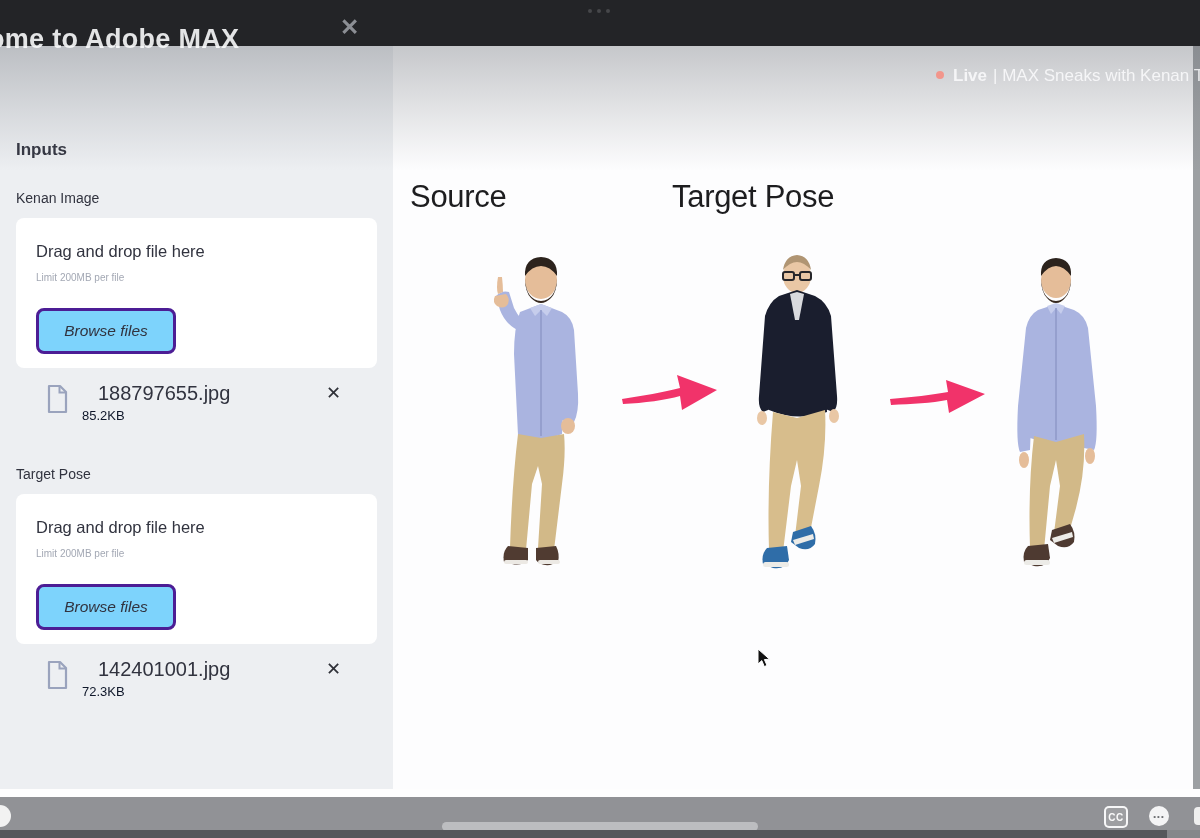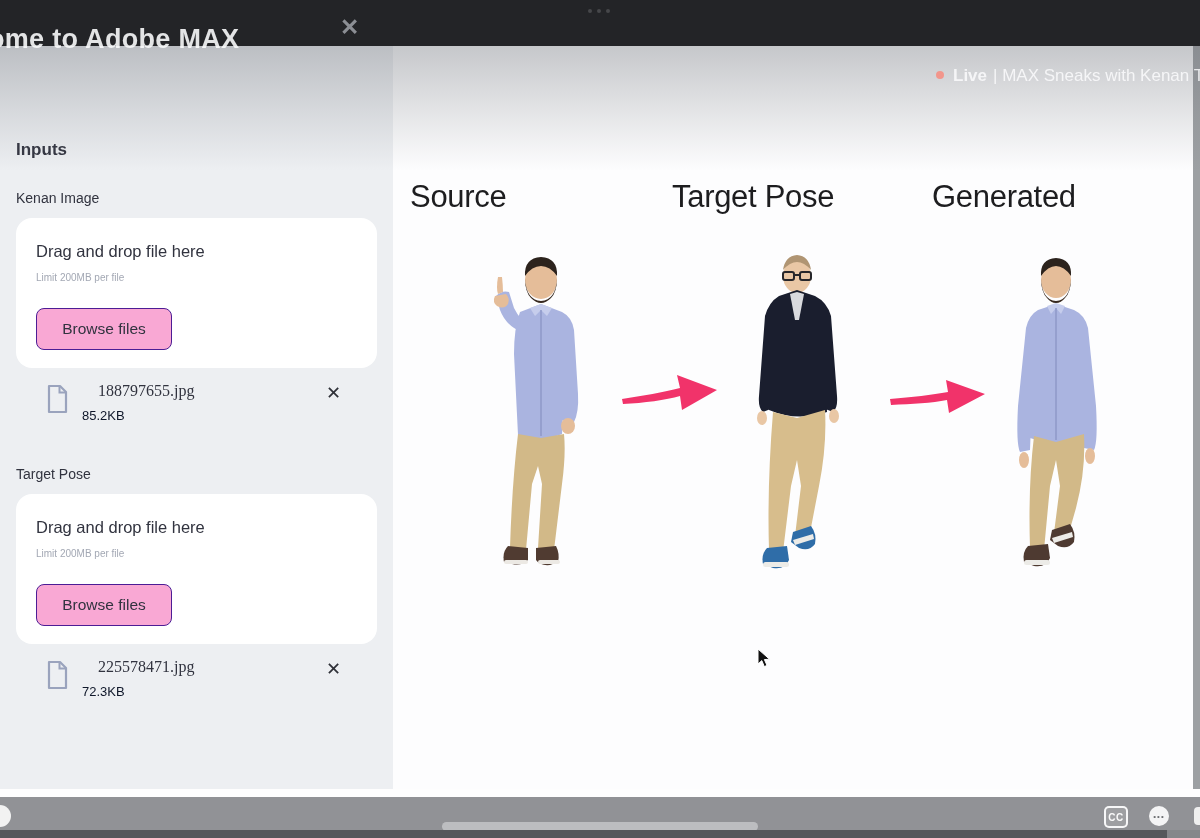--- a/index.html
+++ b/index.html
@@ -14,28 +14,28 @@
   .bottombar{left:0;top:795px;width:1200px;height:43px;background:#242528;}
   .home-pill{left:442px;top:822px;width:316px;height:9px;border-radius:5px;background:#fbfbfb;}
 
   
   .sidebar{left:0;top:46px;width:393px;height:749px;background:#edeff2;}
   .welcome-title{left:-12px;top:24px;font-size:27px;font-weight:700;color:rgba(248,249,251,.9);
     letter-spacing:.3px;white-space:nowrap;z-index:6;}
   .close-x{left:340px;top:14px;font-size:23px;font-weight:700;color:#8b8e94;z-index:6;cursor:default;}
   .inputs-h{left:16px;top:94px;font-size:17px;font-weight:700;color:#31333f;}
   .sec-label{left:16px;font-size:14px;color:#31333f;}
-  .card{left:16px;width:361px;height:150px;background:#fff;border-radius:16px;}
+  .card{left:16px;width:361px;height:150px;background:#fff;border-radius:8px;}
   .dz-title{left:20px;top:24px;font-size:16.5px;color:#31333f;}
   .dz-limit{left:20px;top:54px;font-size:10px;color:#a3a8b4;}
-  .browse-btn{left:20px;top:90px;width:134px;height:40px;background:#f9a8d4;border:1px solid #4c1d95;
-    border-radius:8px;font-size:15.5px;color:#31333f;display:flex;align-items:center;justify-content:center;}
+  .browse-btn{left:20px;top:90px;width:134px;height:40px;background:#7dd3fc;border:3px solid #4c1d95;
+    border-radius:8px;font-size:15.5px;color:#31333f;display:flex;align-items:center;justify-content:center;font-style:italic;}
   .file-row{left:0;width:393px;height:52px;}
   .file-icon{left:45px;top:2px;}
-  .file-name{left:98px;top:0;font-size:16px;color:#31333f;font-family:Liberation Serif, serif;}
+  .file-name{left:98px;top:0;font-size:20px;color:#31333f;}
   .file-size{left:82px;top:26px;font-size:13px;color:#0f172a;}
   .file-x{left:326px;top:0;font-size:18px;color:#2f3138;}
 
   .generate-btn{left:17px;top:687px;width:169px;height:47px;border:3px solid #e0667e;border-radius:11px;
     box-sizing:border-box;display:flex;align-items:center;justify-content:center;
     font-size:17px;font-weight:600;color:#8c3146;background:rgba(255,255,255,.25);}
 
   
   .main{left:393px;top:46px;width:807px;height:749px;background:#fdfdfe;}
   .top-shade{left:0;top:46px;width:1200px;height:125px;z-index:5;pointer-events:none;
@@ -99,32 +99,31 @@
     <div class="abs card" style="top:448px">
       <div class="abs dz-title">Drag and drop file here</div>
       <div class="abs dz-limit">Limit 200MB per file</div>
       <div class="abs browse-btn">Browse files</div>
     </div>
     <div class="abs file-row" style="top:612px">
       <svg class="abs file-icon" width="24" height="30" viewBox="0 0 24 30">
         <path d="M4 2 L15 2 L21 8 L21 28 L4 28 Z" fill="none" stroke="#9aa3bd" stroke-width="2.2" stroke-linejoin="round"></path>
         <path d="M14.5 2.5 L14.5 8.5 L20.5 8.5" fill="none" stroke="#9aa3bd" stroke-width="2"></path>
       </svg>
-      <div class="abs file-name">225578471.jpg</div>
+      <div class="abs file-name">142401001.jpg</div>
       <div class="abs file-size">72.3KB</div>
       <div class="abs file-x">✕</div>
     </div>
 
   </div>
 
   <div class="abs main"></div>
 
   <div class="abs col-h" style="left:410px">Source</div>
   <div class="abs col-h" style="left:672px">Target Pose</div>
-  <div class="abs col-h" style="left:932px">Generated</div>
 
   <svg class="abs" style="left:462px;top:244px" width="150" height="345" viewBox="0 0 150 345">
     <path d="M60 88 Q44 82 38 66 L34 52 Q40 46 47 48 L52 64 Q58 76 66 80 Z" fill="#aab4e0"></path>
     <path d="M36 50 Q34 44 36 33 L40 33 Q41 42 41 48 Z" fill="#e5bd99"></path>
     <path d="M33 52 Q30 58 35 62 Q42 66 46 60 Q48 54 44 50 Z" fill="#e5bd99"></path>
     <ellipse cx="79" cy="36" rx="16" ry="19" fill="#e5bd99"></ellipse>
     <path d="M63 32 Q62 14 79 13 Q96 14 95 32 Q88 22 79 22 Q70 22 63 32 Z" fill="#2c231d"></path>
     <path d="M63 34 Q64 56 79 57 Q94 56 95 34 Q95 48 89 54 Q84 59 79 59 Q74 59 69 54 Q63 48 63 34 Z" fill="#37291f"></path>
     <path d="M58 68 L79 60 L100 68 Q110 73 112 86 L116 150 Q117 168 112 178 L100 176 L102 150 L100 190 Q79 199 56 191 L52 110 Q52 84 58 68 Z" fill="#aab4e0"></path>
     <ellipse cx="106" cy="182" rx="7" ry="8" fill="#e5bd99"></ellipse>

